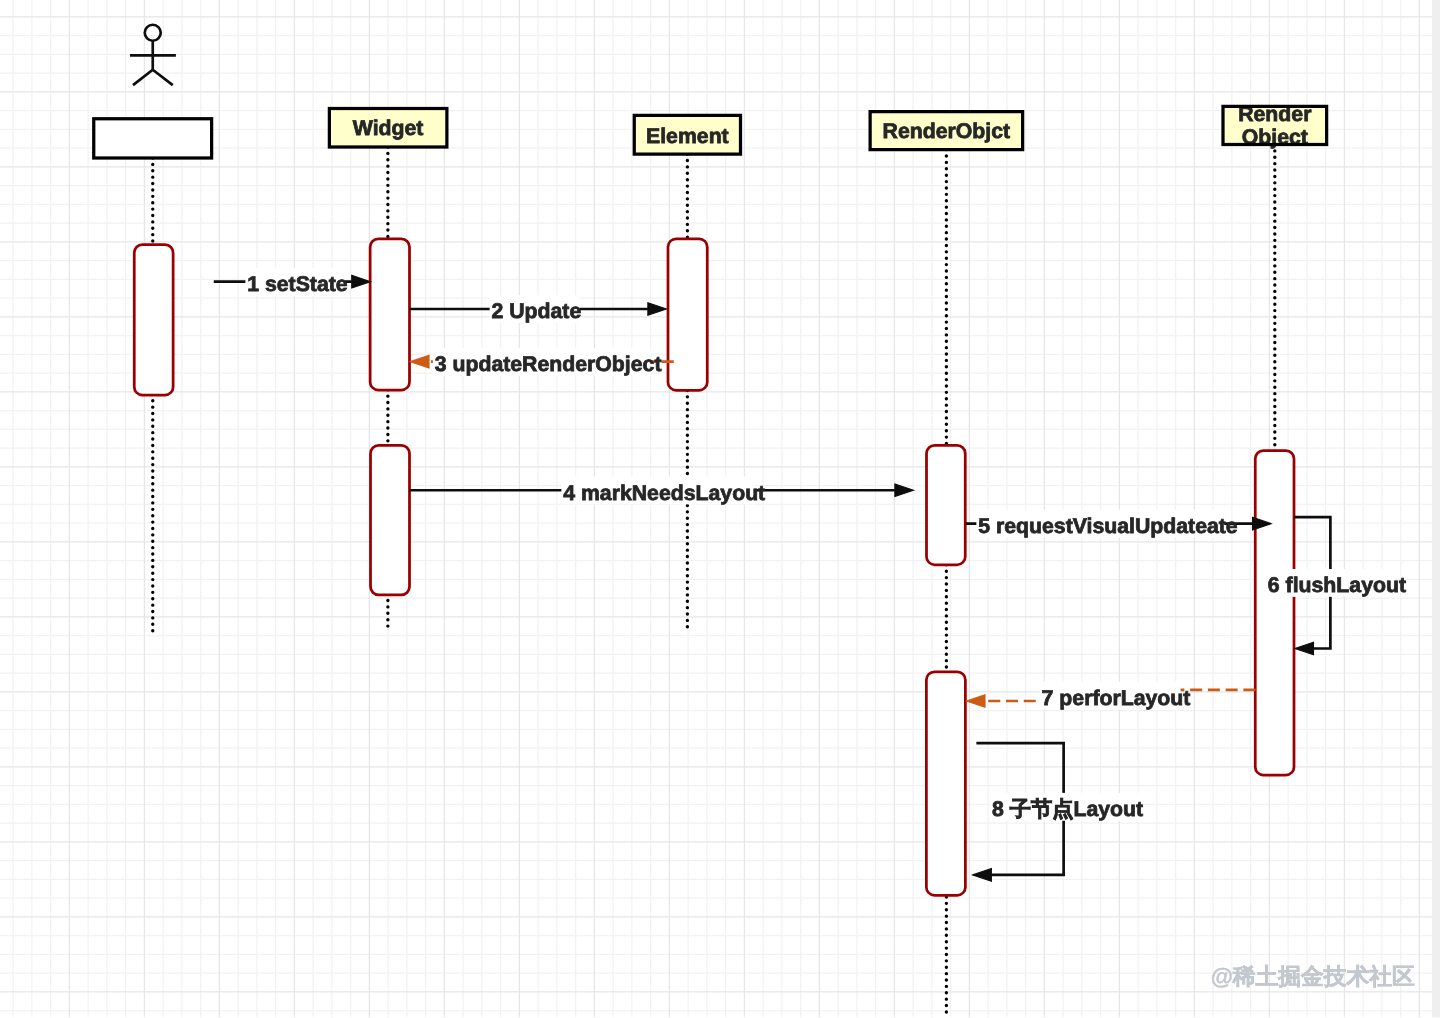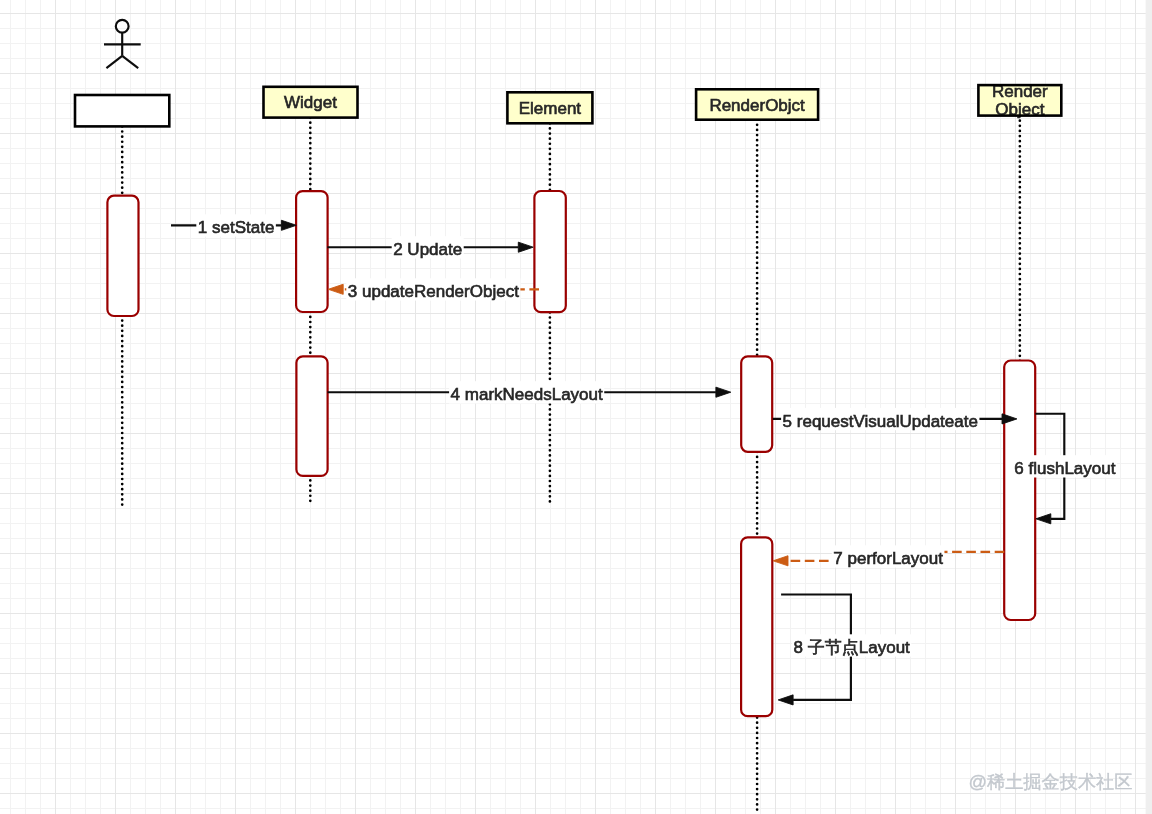--- a/index.html
+++ b/index.html
@@ -1,19 +1,19 @@
 <!DOCTYPE html>
 <html><head>
 <meta charset="utf-8">
 <title>Sequence Diagram</title>
 <style>
   html,body{margin:0;padding:0;background:#ffffff;}
   body{width:1152px;height:814px;overflow:hidden;
        font-family:"Liberation Sans","DejaVu Sans",sans-serif;}
-  #canvas{position:relative;width:1152px;height:814px;background:#ffffff;}
+  #canvas{position:relative;width:1152px;height:814px;background:#ffffff;font-weight:bold;}
   svg{position:absolute;left:0;top:0;}
   text{font-family:"Liberation Sans","DejaVu Sans",sans-serif;}
   #diagram{transform:translateZ(0);}
   .msg-label{font-size:17px;fill:#262626;stroke:#262626;stroke-width:0.62px;paint-order:stroke fill;}
   .box-label{font-size:17px;fill:#262626;text-anchor:middle;stroke:#262626;stroke-width:0.62px;paint-order:stroke fill;}
   .watermark{font-size:18.2px;fill:#c3c8ce;stroke:#c3c8ce;stroke-width:0.35px;paint-order:stroke fill;}
 </style>
 </head>
 <body>
 

